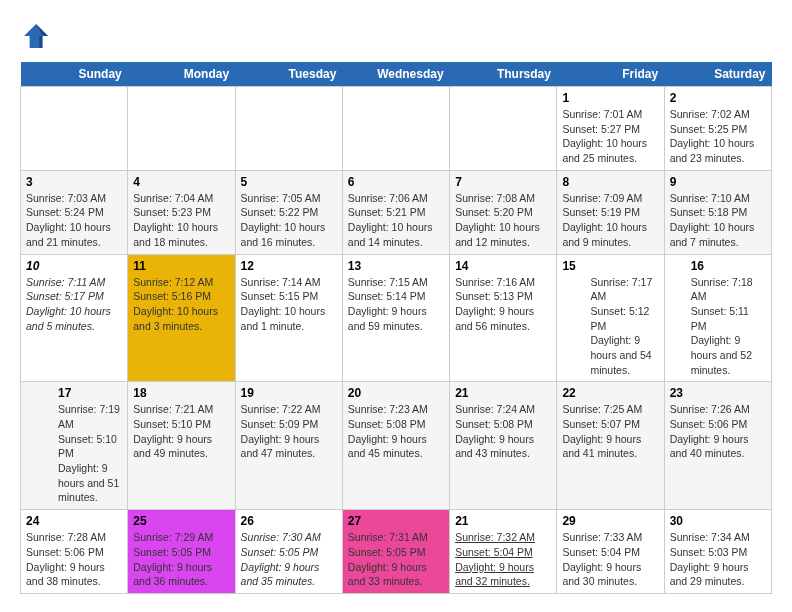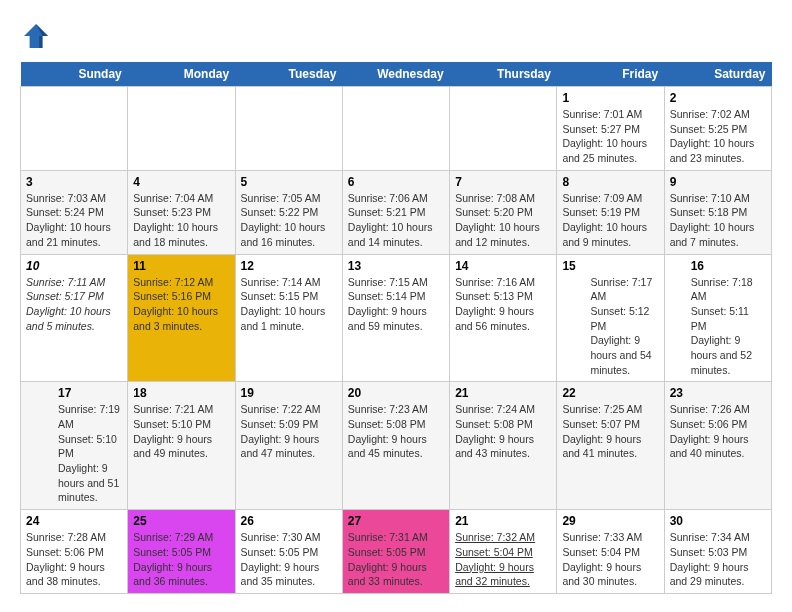--- a/index.html
+++ b/index.html
@@ -279,21 +279,21 @@
 Daylight: 9 hours and 38 minutes.</div>
         </td>
         <td style="background-color: #d946ef;">
           <span class="day-number">25</span>
           <div class="day-info" style="white-space: pre-line;">Sunrise: 7:29 AM
 Sunset: 5:05 PM
 Daylight: 9 hours and 36 minutes.</div>
         </td>
         <td style="background-color: rgb(255, 255, 255);">
           <span class="day-number">26</span>
-          <div class="day-info" style="white-space: pre-line;">Sunrise: 7:30 AM
+          <div class="day-info" style="white-space: pre-line; font-style: italic;">Sunrise: 7:30 AM
 Sunset: 5:05 PM
 Daylight: 9 hours and 35 minutes.</div>
         </td>
         <td style="background-color: #ec4899;">
           <span class="day-number">27</span>
           <div class="day-info" style="white-space: pre-line;">Sunrise: 7:31 AM
 Sunset: 5:05 PM
 Daylight: 9 hours and 33 minutes.</div>
         </td>
         <td style="background-color: rgb(255, 255, 255);">

